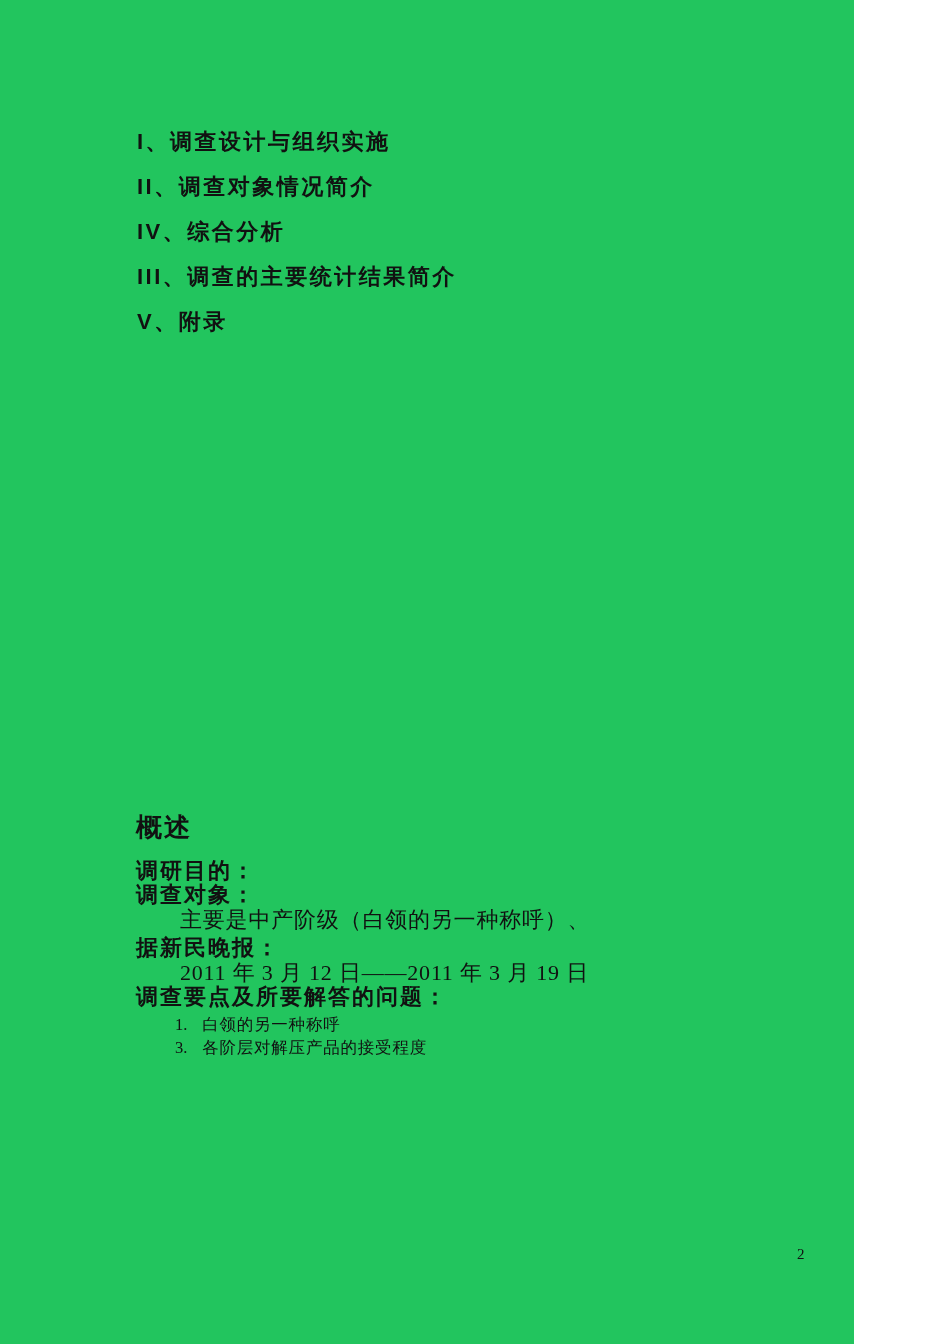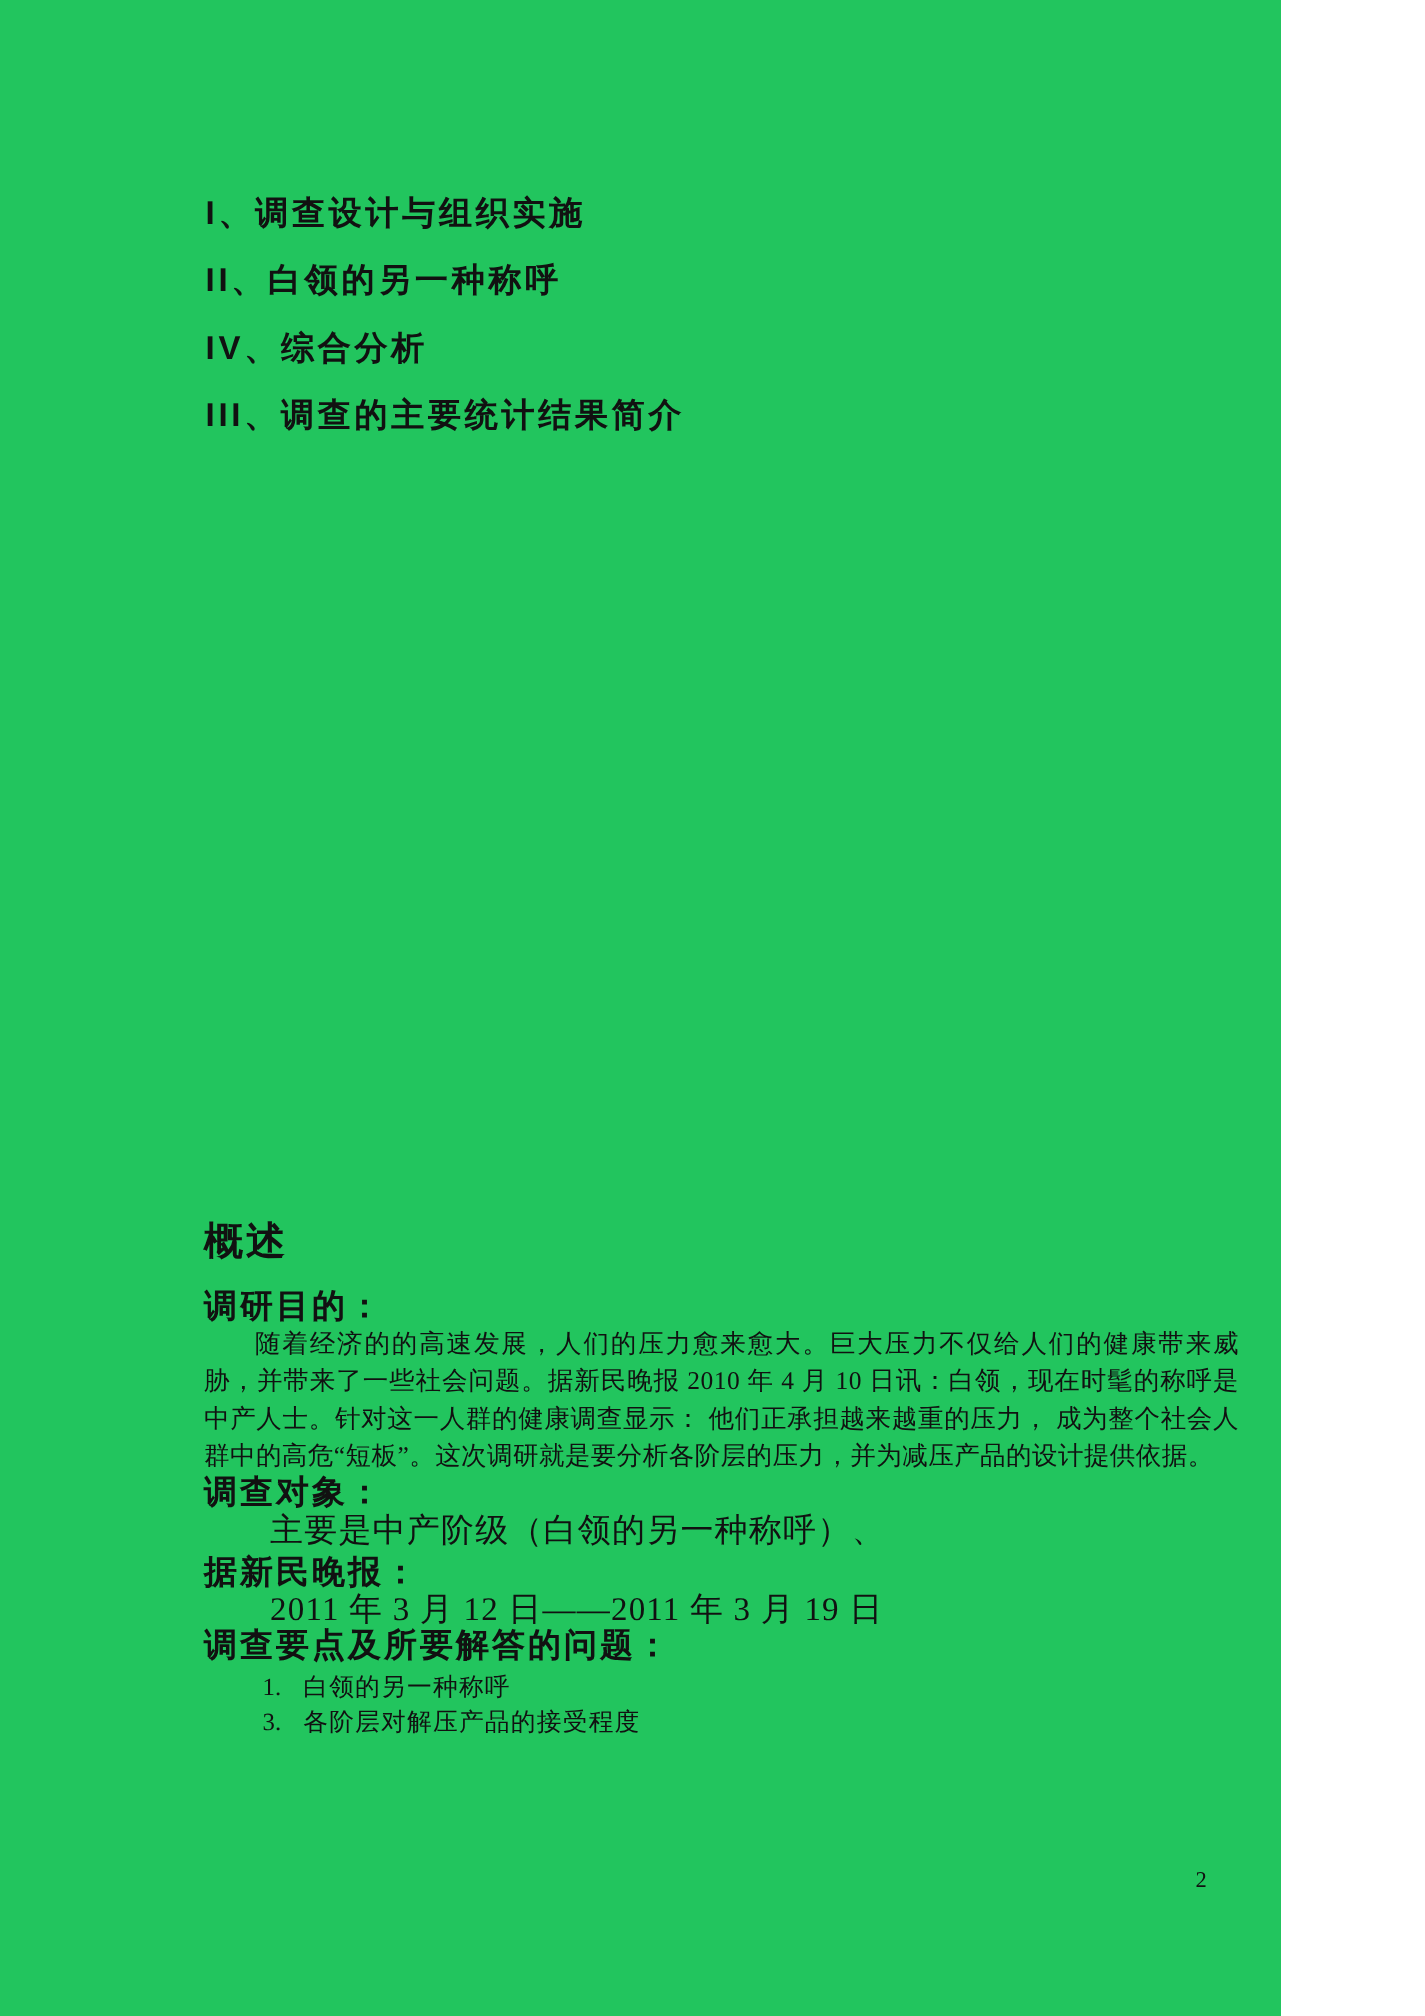--- a/index.html
+++ b/index.html
@@ -104,30 +104,30 @@
     color: #111111;
   }
 </style>
 </head>
 <body>
 
 <div class="page">
 
   <nav class="toc">
     <div class="toc-item">I、调查设计与组织实施</div>
-    <div class="toc-item">II、白领的另一种称呼</div>
+    <div class="toc-item">II、调查对象情况简介</div>
     <div class="toc-item">IV、综合分析</div>
     <div class="toc-item">III、调查的主要统计结果简介</div>
+    <div class="toc-item">V、附录</div>
   </nav>
 
   <main class="content">
     <h1>概述</h1>
 
     <h2>调研目的：</h2>
-    <p class="body-par">随着经济的的高速发展，人们的压力愈来愈大。巨大压力不仅给人们的健康带来威胁，并带来了一些社会问题。据新民晚报 2010 年 4 月 10 日讯：白领，现在时髦的称呼是中产人士。针对这一人群的健康调查显示： 他们正承担越来越重的压力， 成为整个社会人群中的高危“短板”。这次调研就是要分析各阶层的压力，并为减压产品的设计提供依据。</p>
 
     <h2>调查对象：</h2>
     <p class="indent-line">主要是中产阶级（白领的另一种称呼）、</p>
 
     <h2 class="gap-above">据新民晚报：</h2>
     <p class="indent-line">2011 年 3 月 12 日——2011 年 3 月 19 日</p>
 
     <h2>调查要点及所要解答的问题：</h2>
     <ol class="q-list">
       <li class="q-item">

